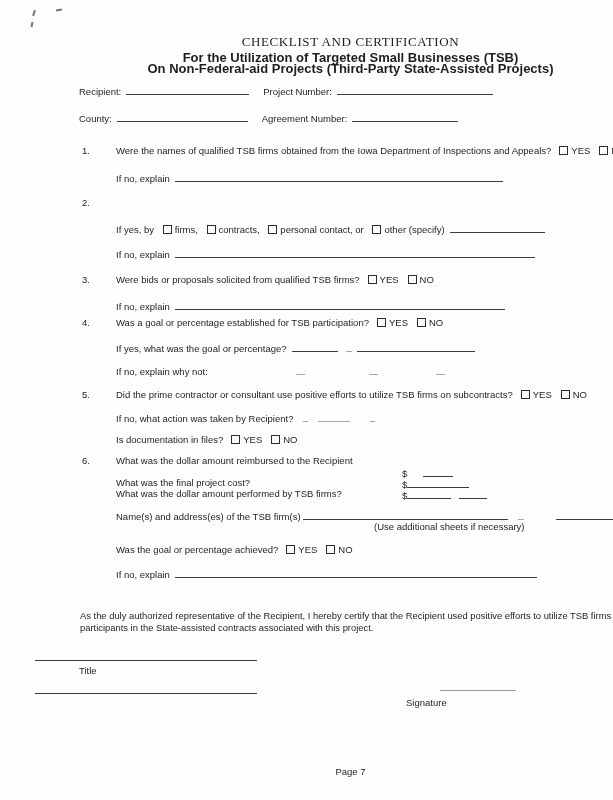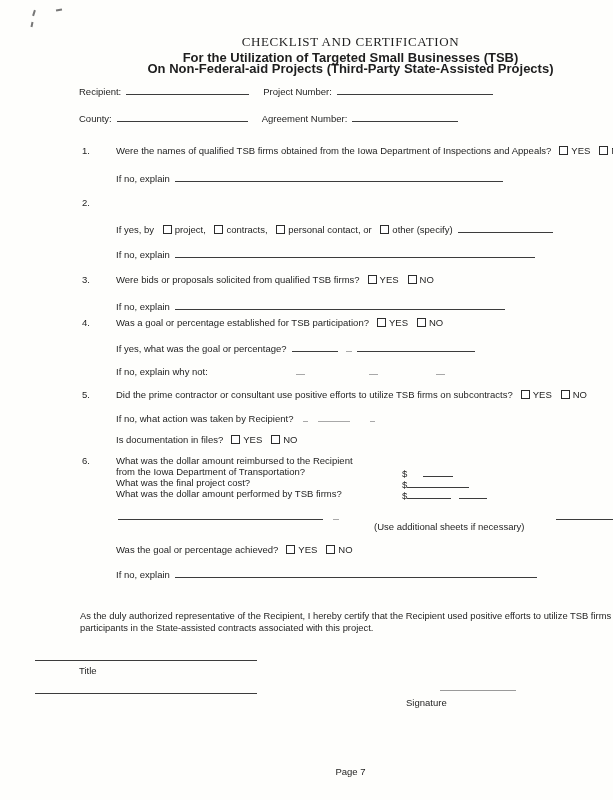--- a/index.html
+++ b/index.html
@@ -48,21 +48,21 @@
   <div class="abs row" style="top:145px;left:72px">
     <span>Were the names of qualified TSB firms obtained from the Iowa Department of Inspections and Appeals?</span><span class="yn"><span class="cb"></span><span>YES</span><span class="cb ml"></span><span>NO</span></span>
   </div>
   <div class="abs row" style="top:171px;left:72px">
     <span>If no, explain</span><span class="bl" style="width:328px"></span>
   </div>
 
   <div class="abs num" style="top:197px">2.</div>
   <div class="abs row" style="top:222px;left:72px">
     <span>If yes, by</span>
-    <span class="cb" style="margin-left:6px"></span><span>project,</span>
+    <span class="cb" style="margin-left:6px"></span><span>firms,</span>
     <span class="cb" style="margin-left:6px"></span><span>contracts,</span>
     <span class="cb" style="margin-left:6px"></span><span>personal contact, or</span>
     <span class="cb" style="margin-left:6px"></span><span>other (specify)</span><span class="bl" style="width:95px"></span>
   </div>
   <div class="abs row" style="top:247px;left:72px">
     <span>If no, explain</span><span class="bl" style="width:360px"></span>
   </div>
 
   <div class="abs num" style="top:274px">3.</div>
   <div class="abs row" style="top:274px;left:72px">
@@ -91,41 +91,38 @@
     <span>Is documentation in files?</span><span class="yn"><span class="cb"></span><span>YES</span><span class="cb ml"></span><span>NO</span></span>
   </div>
   <div class="abs row" style="top:412px;left:72px">
     <span>If no, what action was taken by Recipient?</span><span class="fm" style="width:5px;margin-left:10px"></span><span class="fm" style="width:32px;margin-left:10px"></span><span class="fm" style="width:5px;margin-left:20px"></span>
   </div>
 
   <div class="abs num" style="top:455px">6.</div>
   <div class="abs row" style="top:455px;left:72px">
     <span>What was the dollar amount reimbursed to the Recipient</span>
   </div>
-  <div class="abs row" style="top:466px;left:72px">
-    <span>from the Iowa Department of Transportation?</span>
-  </div>
   <div class="abs row" style="top:466px;left:358px">
     <span>$</span><span class="bl" style="width:30px;margin-left:16px"></span>
   </div>
   <div class="abs row" style="top:477px;left:72px">
     <span>What was the final project cost?</span>
   </div>
   <div class="abs row" style="top:477px;left:358px">
     <span>$</span><span class="bl" style="width:62px;margin-left:0"></span>
   </div>
   <div class="abs row" style="top:488px;left:72px">
     <span>What was the dollar amount performed by TSB firms?</span>
   </div>
   <div class="abs row" style="top:488px;left:358px">
     <span>$</span><span class="bl" style="width:44px;margin-left:0"></span><span class="bl" style="width:28px;margin-left:8px"></span>
   </div>
 
   <div class="abs row" style="top:509px;left:72px">
-    <span class="bl" style="width:205px;margin-left:2px"></span><span class="fm" style="width:6px;margin-left:10px"></span>
+    <span>Name(s) and address(es) of the TSB firm(s)</span><span class="bl" style="width:205px;margin-left:2px"></span><span class="fm" style="width:6px;margin-left:10px"></span>
   </div>
   <div class="abs row" style="top:509px;left:512px">
     <span class="bl" style="width:58px;margin-left:0"></span>
   </div>
   <div class="abs row" style="top:521px;left:330px">
     <span>(Use additional sheets if necessary)</span>
   </div>
 
   <div class="abs row" style="top:544px;left:72px">
     <span>Was the goal or percentage achieved?</span><span class="yn"><span class="cb"></span><span>YES</span><span class="cb ml"></span><span>NO</span></span>

